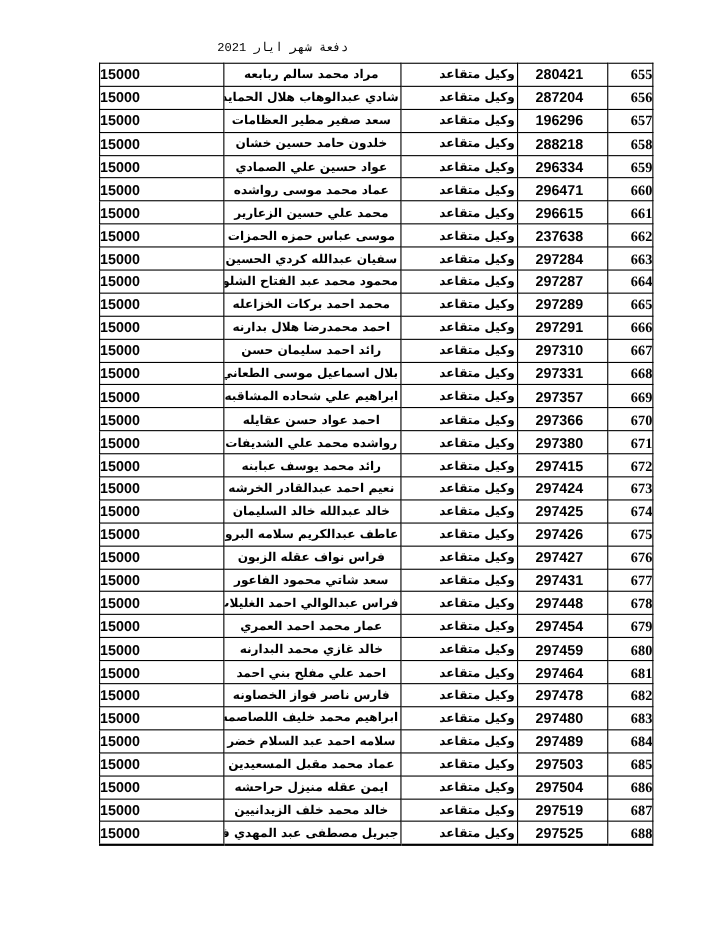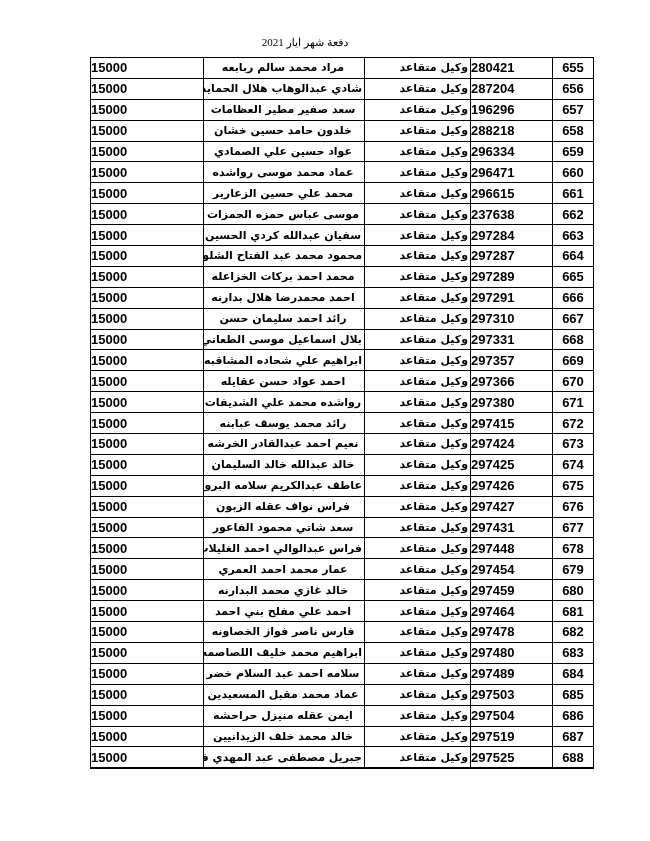--- a/index.html
+++ b/index.html
@@ -1,35 +1,35 @@
 <!DOCTYPE html>
 <html><head>
 <meta charset="utf-8">
 <style>
   html, body { margin: 0; padding: 0; background: #ffffff; }
   body { width: 650px; height: 841px; position: relative; overflow: hidden;
          font-family: "DejaVu Sans", "Liberation Sans", sans-serif; color: #000; }
   .page-title { position: absolute; top: 36px; left: 0; width: 514px; text-align: center;
-                font-size: 11px; font-family: Liberation Serif, serif; padding-left: 48px; }
+                font-size: 11px; font-family: Liberation Mono, monospace; }
   .sheet { position: absolute; left: 90px; top: 57px; width: 488px;
            border-collapse: collapse; table-layout: fixed; }
   .sheet td { border: 1px solid #000; height: 19.9px; padding: 0; font-size: 13px;
               font-weight: bold; white-space: nowrap; overflow: hidden; line-height: 19px; }
   .sheet tr:first-child td { border-top: 1.5px solid #000; }
   .sheet tr:last-child td { border-bottom: 2px solid #000; }
   .sheet td:first-child { border-left: 1.5px solid #000; }
   .sheet td:last-child { border-right: 1.5px solid #000; }
   .c-amount { width: 112px; text-align: left; font-family: "Liberation Sans", sans-serif; font-size: 14px; }
   .c-name { width: 158px; text-align: center; direction: rtl; padding-right: 2px !important;
             font-family: "DejaVu Sans", sans-serif; font-size: 11px !important; }
   .c-job { width: 103px; text-align: right; direction: rtl; padding-right: 2px !important;
            font-family: "DejaVu Sans", sans-serif; font-size: 11px !important; }
-  .c-id { width: 75px; text-align: left; padding-right: 6px !important;
+  .c-id { width: 75px; text-align: center; padding-right: 6px !important;
           font-family: "Liberation Sans", sans-serif; font-size: 14px; }
-  .c-seq { width: 40px; text-align: center; font-family: Liberation Sans, sans-serif; font-size: 14px; }
+  .c-seq { width: 40px; text-align: right; font-family: Liberation Serif, serif; font-size: 14px; }
 </style>
 </head>
 <body>
 
 <div class="page-title">دفعة شهر ايار 2021</div>
 
 <table class="sheet">
   <tbody id="sheet-body">
       <tr>
         <td class="c-amount">15000</td>

